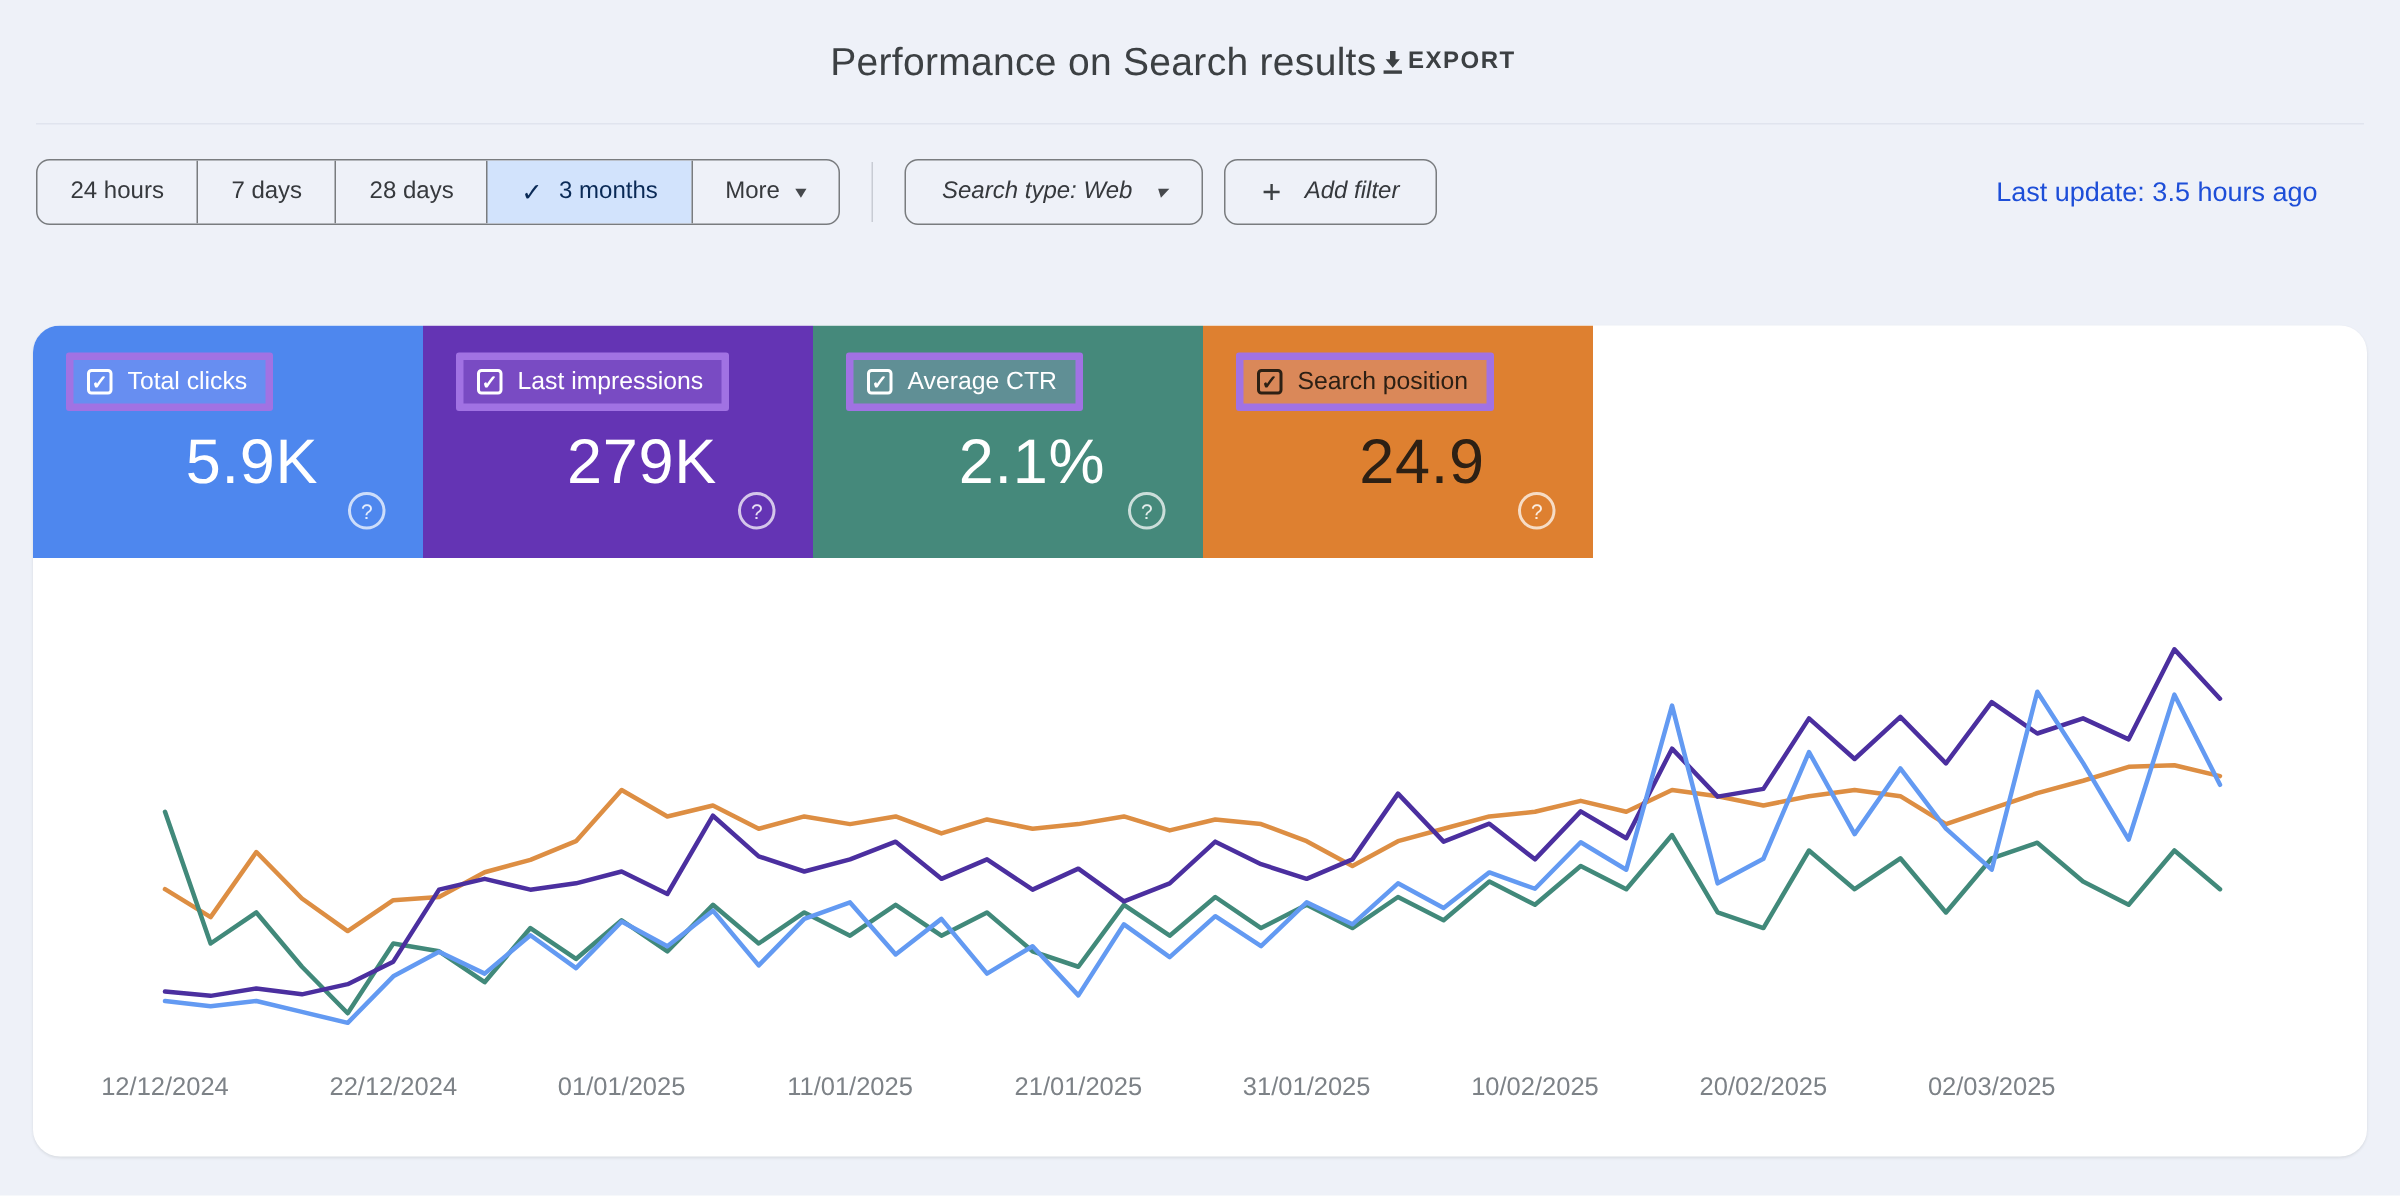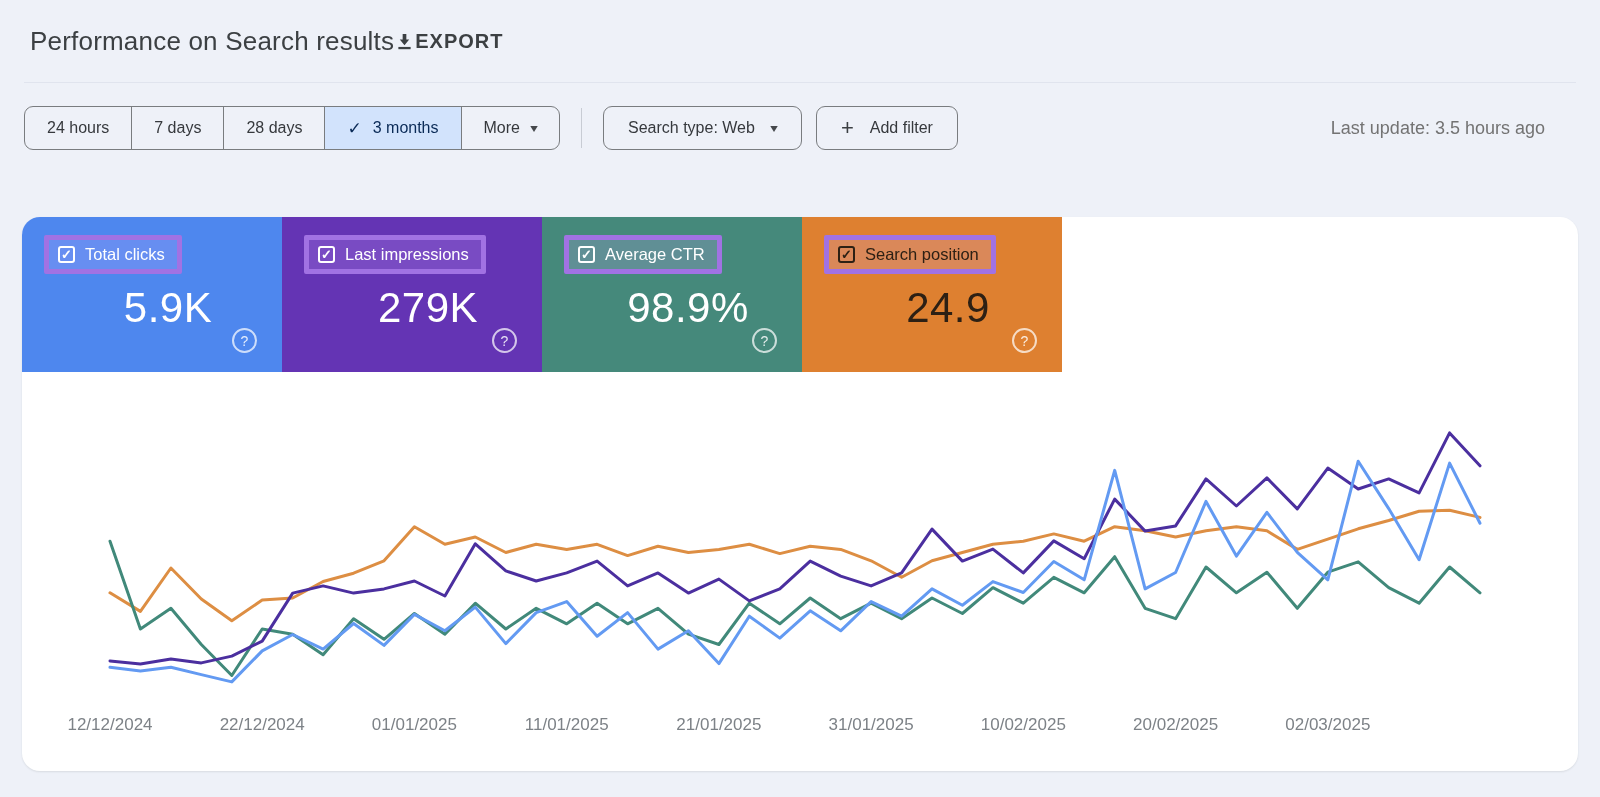--- a/index.html
+++ b/index.html
@@ -6,28 +6,28 @@
   html,body { width:1600px; height:797px; }
   body {
     font-family:"Liberation Sans", sans-serif;
     background:#eef1f8;
     color:#3c4043;
     overflow:hidden;
   }
   
   .header {
     margin:0 24px; height:83px;
-    display:flex; align-items:center; justify-content:flex-start;
+    display:flex; align-items:center; justify-content:center;
     border-bottom:1px solid #e0e4ee;
     padding:0 42px 0 6px;
   }
   .page-title { font-size:26px; font-weight:500; letter-spacing:0.2px; color:#3c4043; }
   .export-btn {
     display:flex; align-items:center; gap:0;
-    font-size:20px; font-weight:600; letter-spacing:1px; color:#3c4043;
+    font-size:16px; font-weight:600; letter-spacing:1px; color:#3c4043;
     cursor:pointer; background:none; border:none;
     font-family:"Liberation Sans", sans-serif;
   }
   
   .toolbar {
     margin-top:23px; padding:0 24px;
     display:flex; align-items:center; height:44px;
   }
   .seg-control {
     display:flex; height:44px;
@@ -42,24 +42,24 @@
   .seg:first-child { border-left:none; }
   .seg.selected { font-weight:500; }
   .seg .check { font-size:17px; font-weight:500; }
   .caret { font-size:12px; color:#45484c; transform:scaleX(1.25); }
   .v-divider { width:1px; height:40px; background:#c8ccd4; margin:0 21px; }
   .chip {
     display:flex; align-items:center; gap:16px;
     height:44px; padding:0 24px; margin-right:14px;
     border:1px solid #797c7f; border-radius:9px;
     font-size:16px; color:#36393d; background:transparent; cursor:pointer;
-    font-family:"Liberation Sans", sans-serif; white-space:nowrap;
+    font-family:"Liberation Sans", sans-serif; white-space:nowrap;font-style:italic;
   }
   .chip .plus { font-size:22px; font-weight:400; color:#3c4043; line-height:1; }
-  .last-update { margin-left:auto; margin-right:31px; font-size:18px; color:#737373; }
+  .last-update { margin-left:auto; margin-right:31px; font-size:18px; color:#1d4ed8; }
   
   .panel {
     margin:67px 22px 0; height:554px;
     background:#ffffff; border-radius:18px;
     position:relative; overflow:hidden;
     box-shadow:0 1px 2px rgba(60,64,67,0.12);
   }
   .cards { display:flex; height:155px; }
   .card { width:260px; height:155px; padding:18px 0 0 22px; position:relative; cursor:pointer; }
   .anno-box {
@@ -157,21 +157,21 @@
       </span>
       <div class="metric-value">279K</div>
       <div class="help-icon">?</div>
     </div>
 
     <div class="card" style="background: rgb(69, 137, 123); color: rgb(255, 255, 255);">
       <span class="anno-box" style="border-color: rgb(161, 114, 227);">
         <span class="checkbox">✓</span>
         <span class="metric-label">Average CTR</span>
       </span>
-      <div class="metric-value">98.9%</div>
+      <div class="metric-value">2.1%</div>
       <div class="help-icon">?</div>
     </div>
 
     <div class="card" style="background: rgb(222, 128, 48); color: rgb(45, 32, 20);">
       <span class="anno-box" style="border-color: rgb(161, 114, 227);">
         <span class="checkbox">✓</span>
         <span class="metric-label">Search position</span>
       </span>
       <div class="metric-value">24.9</div>
       <div class="help-icon">?</div>

